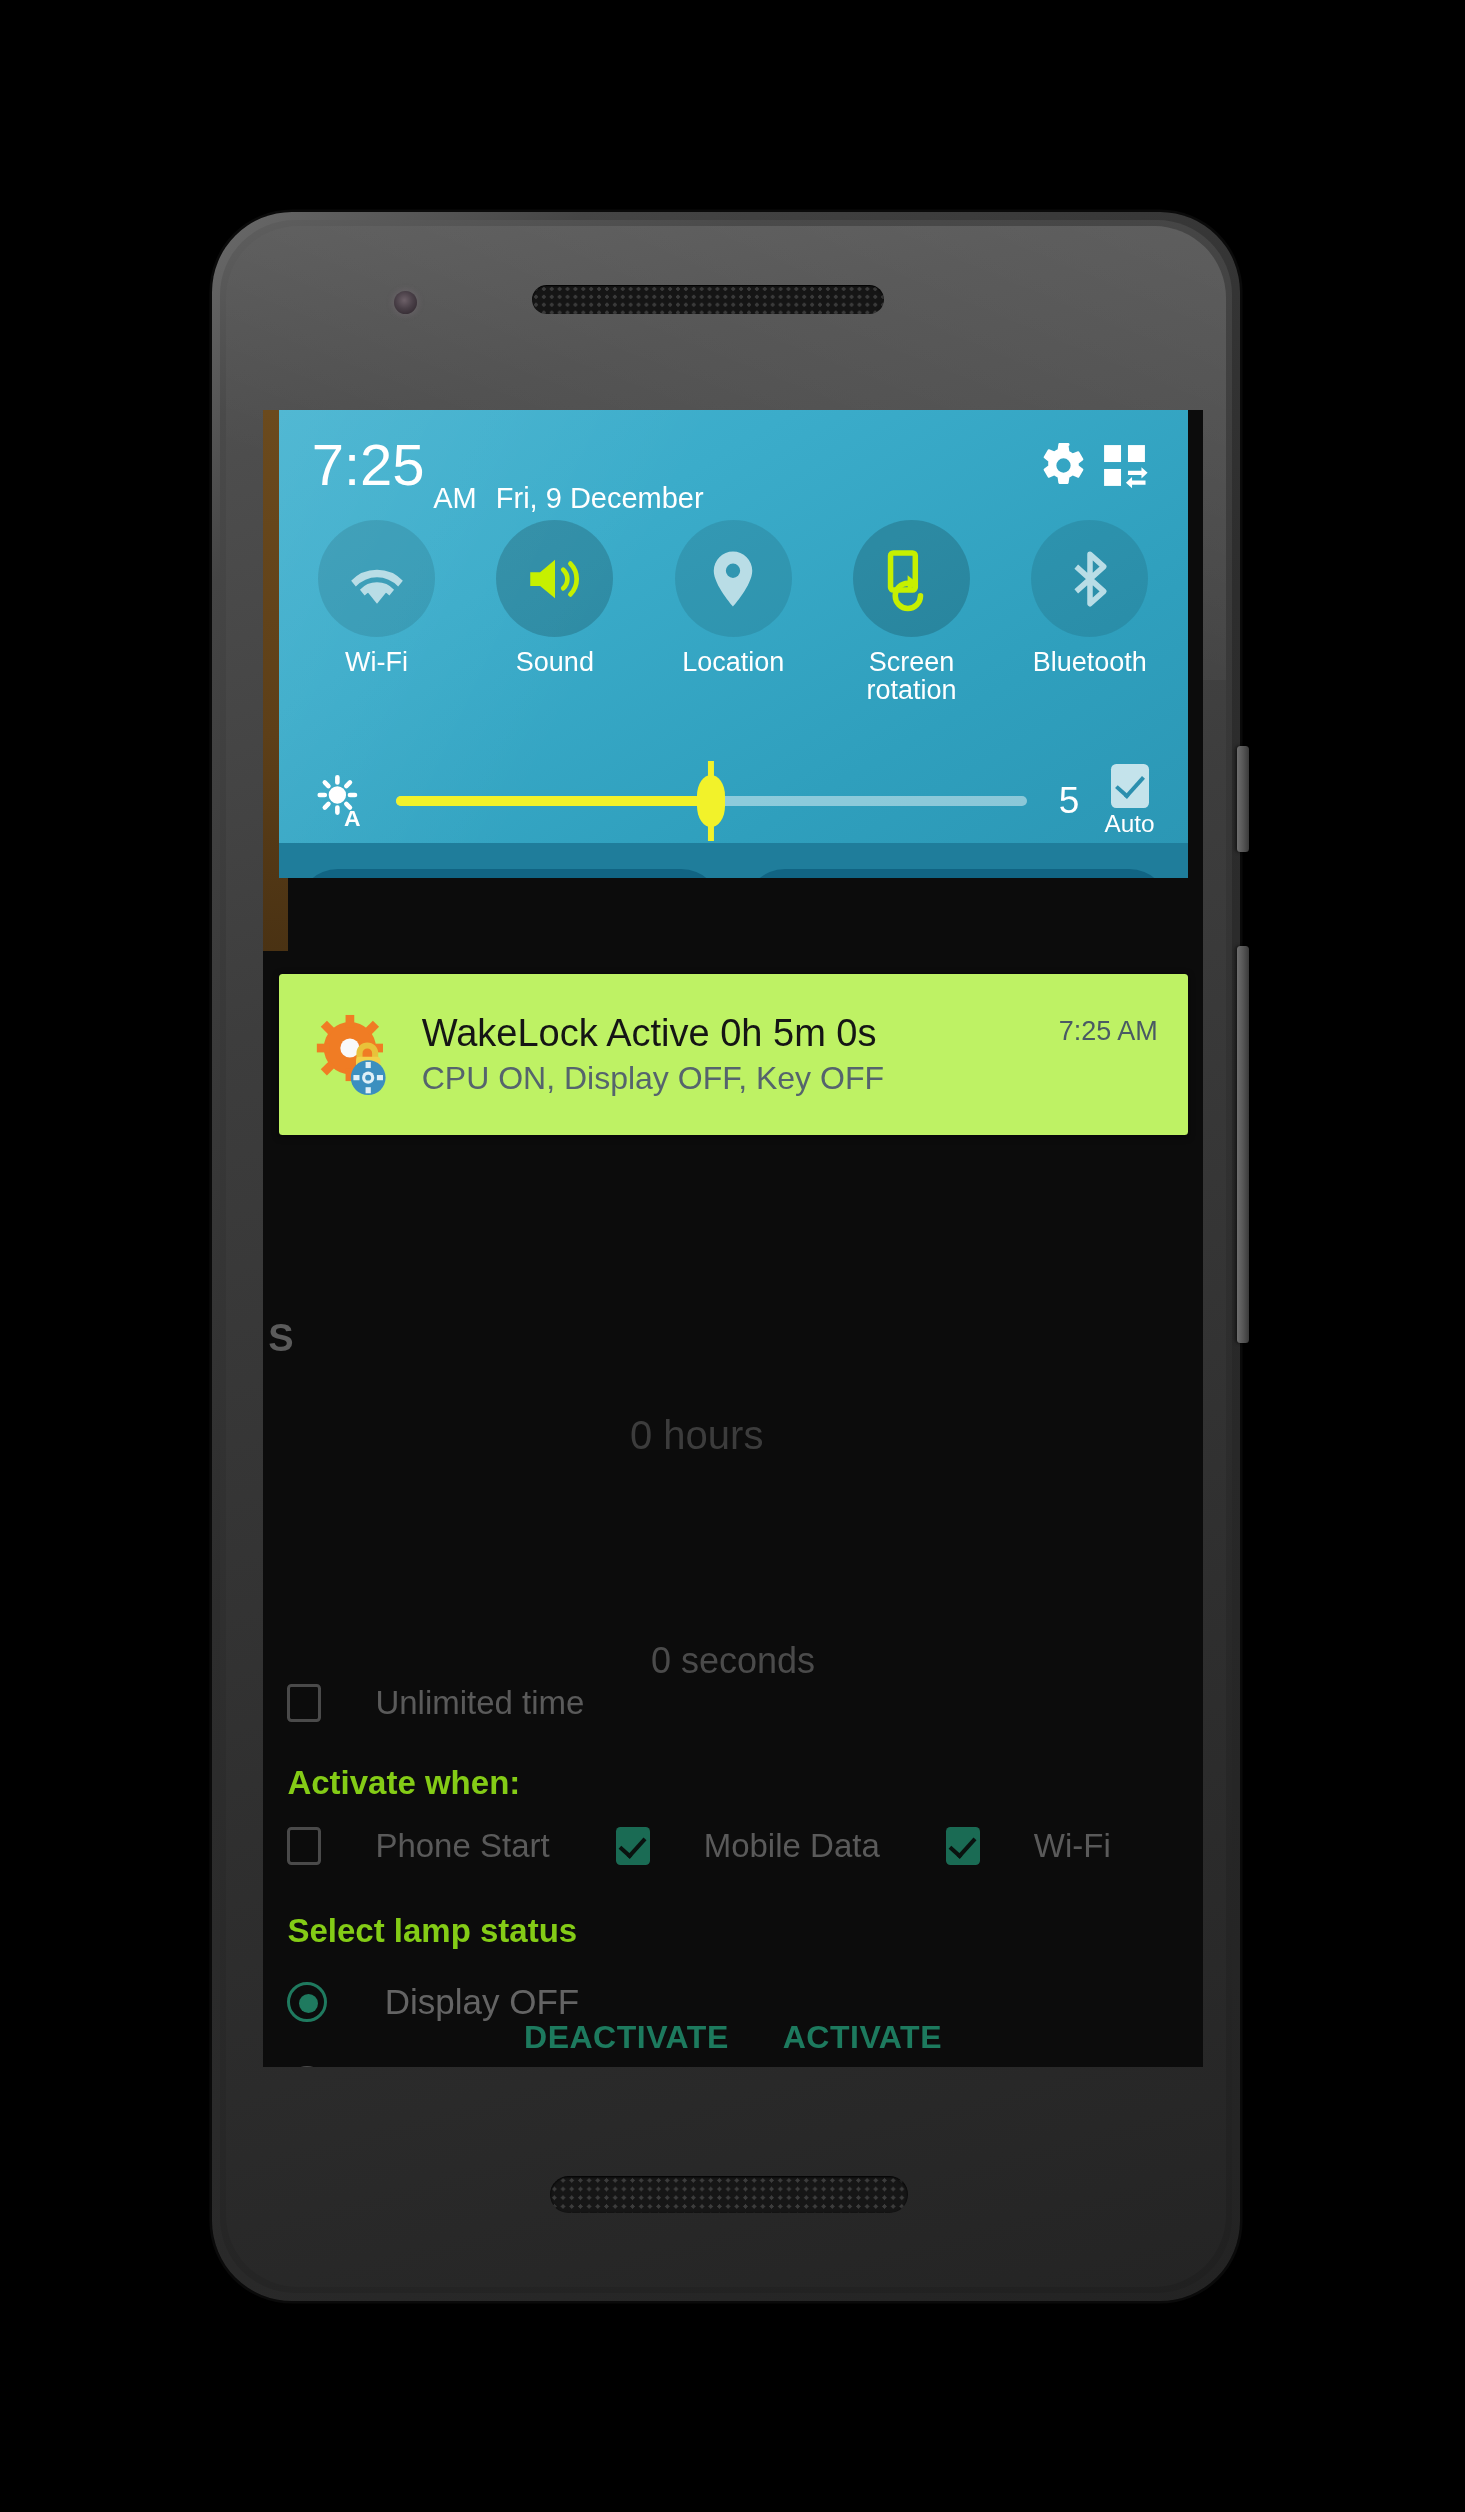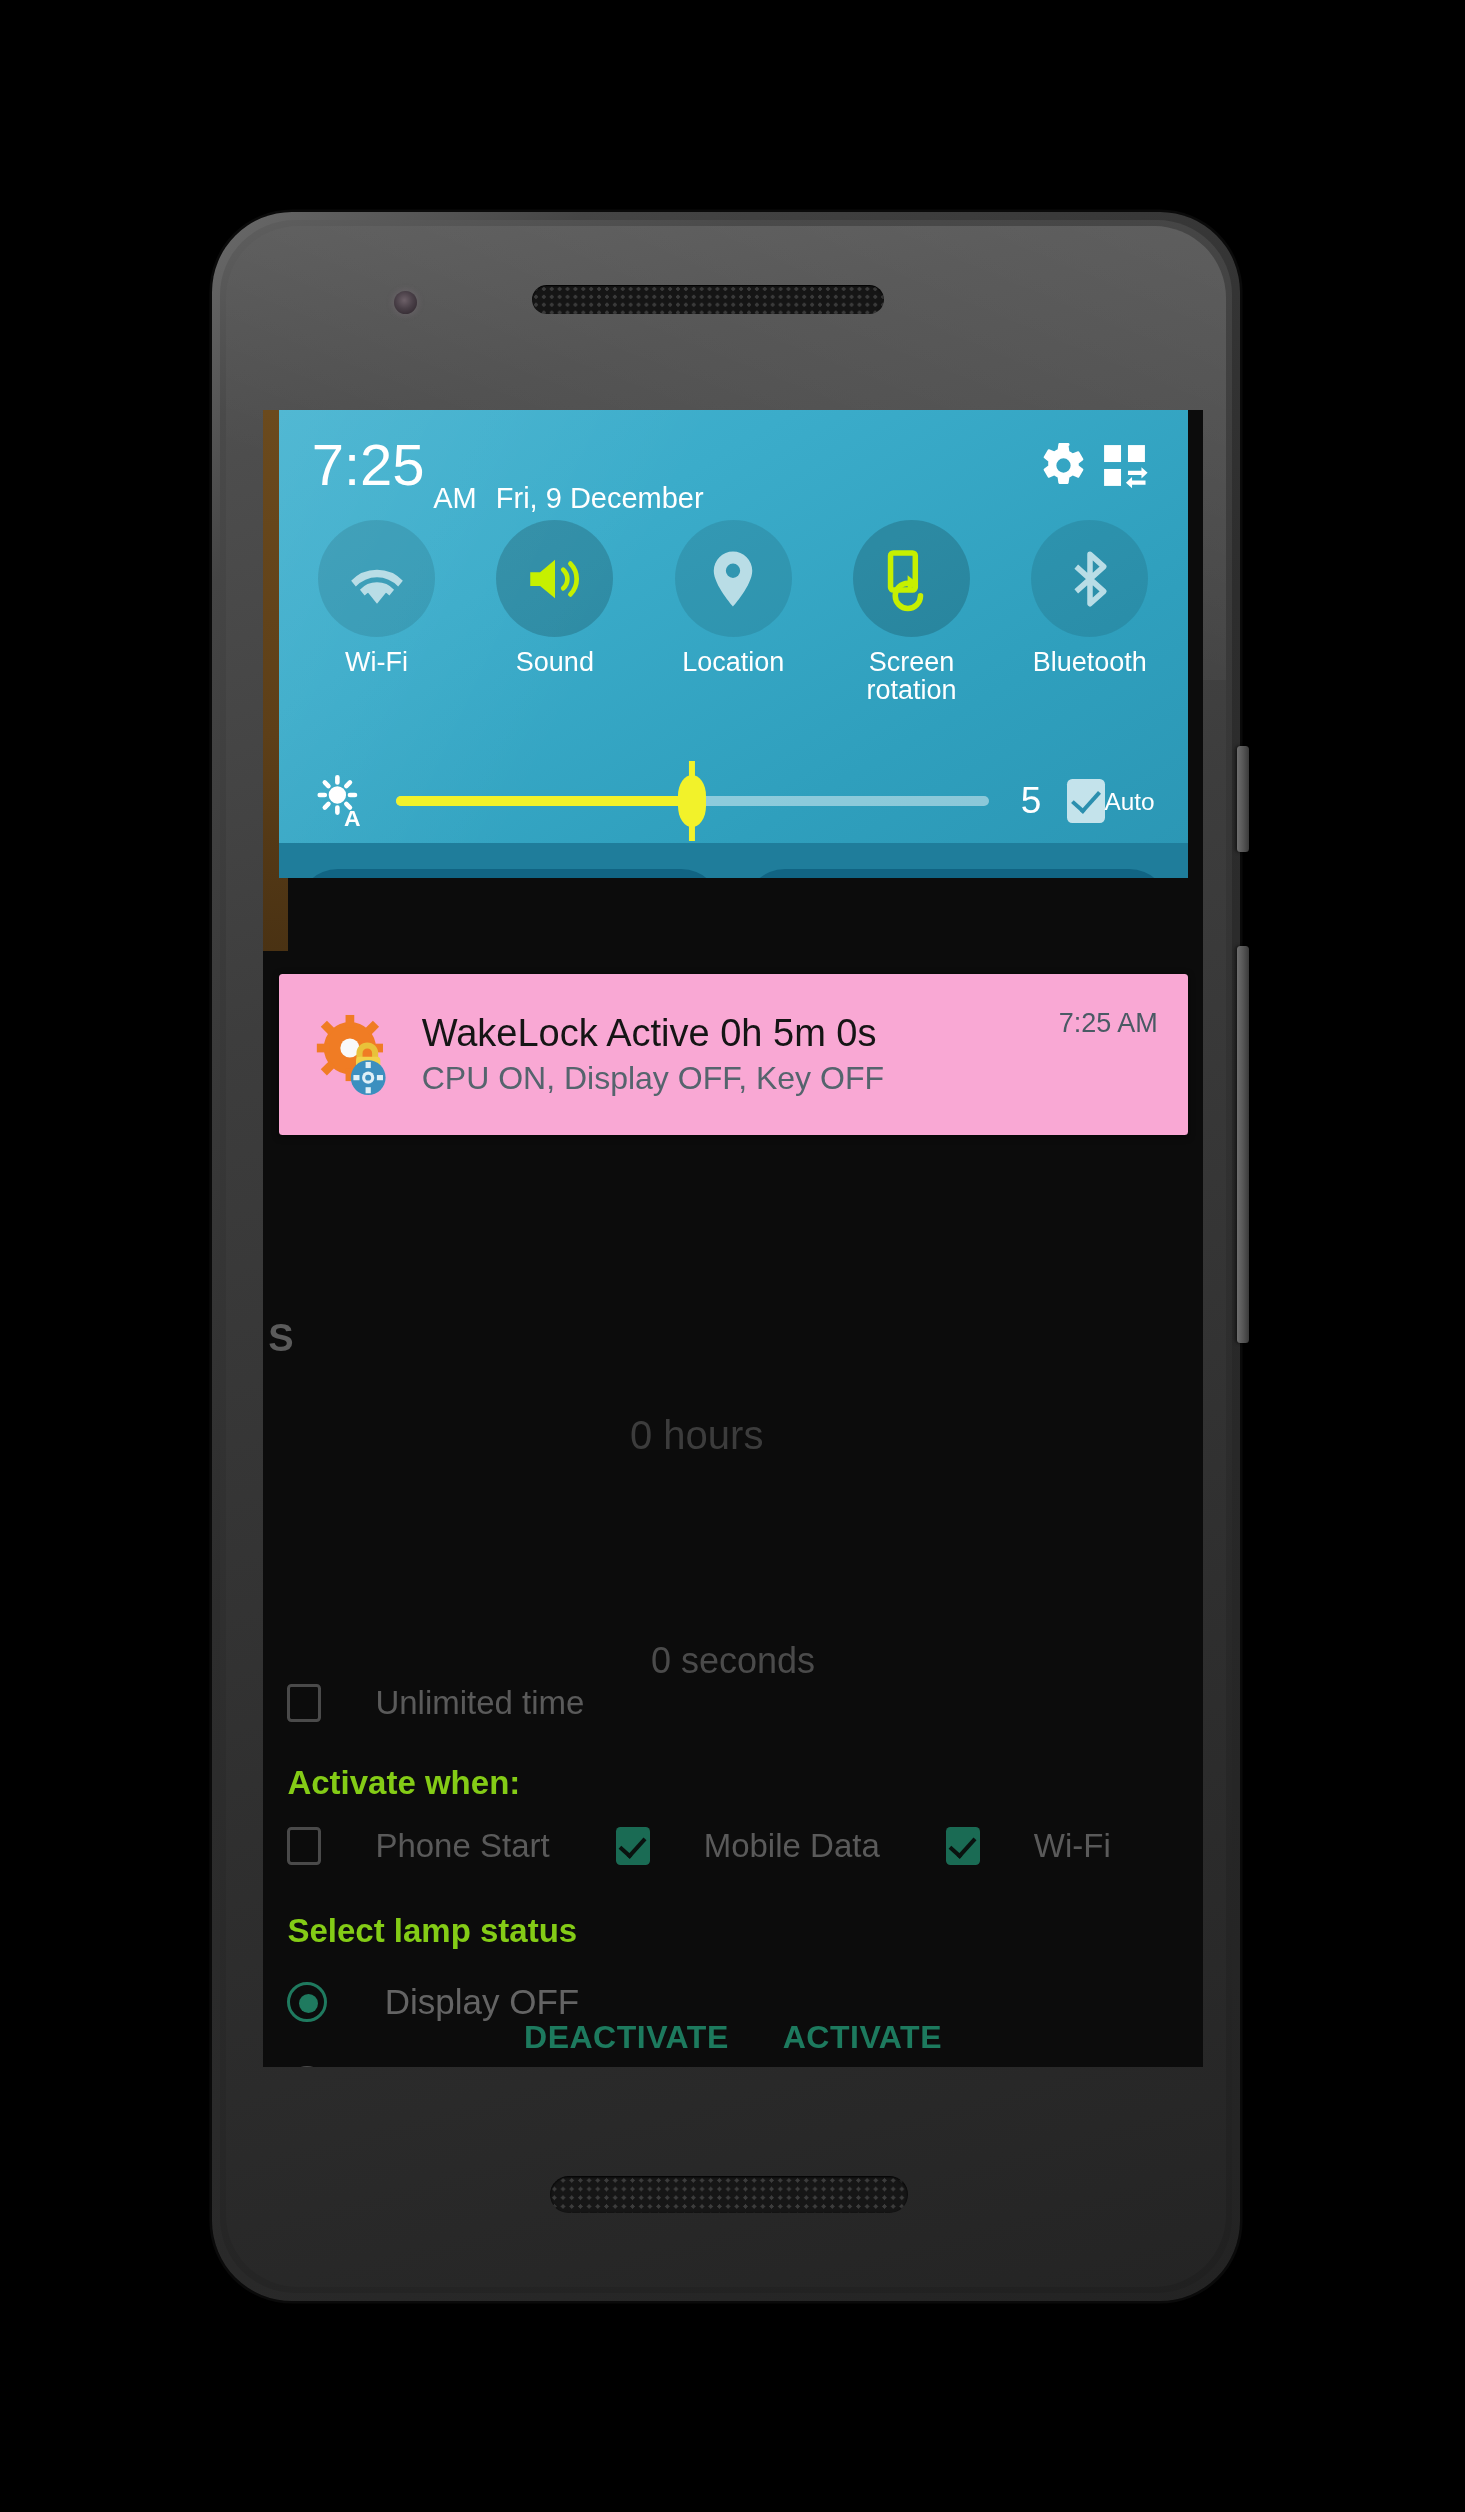--- a/index.html
+++ b/index.html
@@ -196,21 +196,21 @@
     background: #f2f22a;
     border-radius: 50% / 40%;
   }
   .thumb::before, .thumb::after {
     content: ""; position: absolute; left: 50%; transform: translateX(-50%);
     width: 6.1px; height: 15.7px; background: #f2f22a;
   }
   .thumb::before { top: -14px; }
   .thumb::after  { bottom: -14px; }
   .bright-val { font-size: 37px; color: #fff; font-weight: 300; min-width: 33px; text-align: center; }
-  .auto-box { margin-left: 19px; display: flex; flex-direction: row; align-items: center; }
+  .auto-box { margin-left: 19px; display: flex; flex-direction: column; align-items: center; }
   .auto-check {
     width: 38px; height: 44px; border-radius: 5.2px;
     background: rgba(255,255,255,.72); position: relative;
   }
   .auto-check::after {
     content: ""; position: absolute; left: 11.3px; top: 6.1px;
     width: 12.2px; height: 23px;
     border: 4.4px solid #2b8fae; border-top: none; border-left: none;
     transform: rotate(42deg);
   }
@@ -225,23 +225,23 @@
   .pill {
     flex: 1; height: 80px; border-radius: 40px;
     background: #116483;
     display: flex; align-items: center; justify-content: center; gap: 17.4px;
   }
 
   
   .notif {
     position: absolute; left: 15.7px; top: 564px;
     width: 909px; height: 161px;
-    background: #f9a8d4;
+    background: #bef264;
     border-radius: 3.5px;
-    display: flex; align-items: center; padding: 4px 30px;
+    display: flex; align-items: center; padding: 12px 30px;
     box-shadow: 0 1.7px 6.1px rgba(0,0,0,.55);
   }
   .notif-icon { width: 94px; height: 94px; flex: none; position: relative; }
   .notif-text { flex: 1; margin-left: 19px; }
   .notif-title { font-size: 38px; color: #151515; line-height: 1.15; }
   .notif-sub { font-size: 32px; color: #55646d; margin-top: 5.2px; }
   .notif-time { font-size: 27px; color: #4a5a64; align-self: flex-start; margin-top: 30px; }
 </style>
 </head>
 <body>

